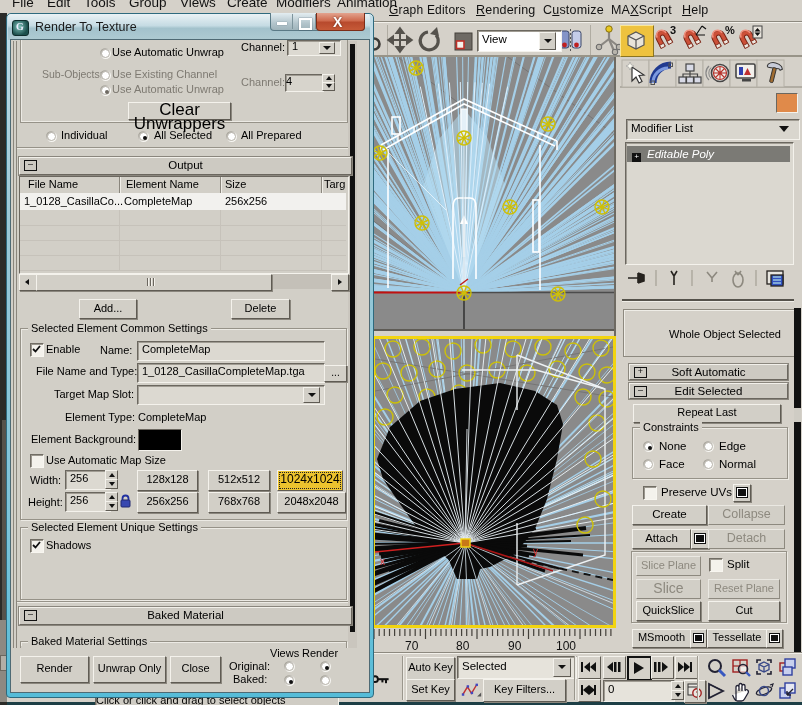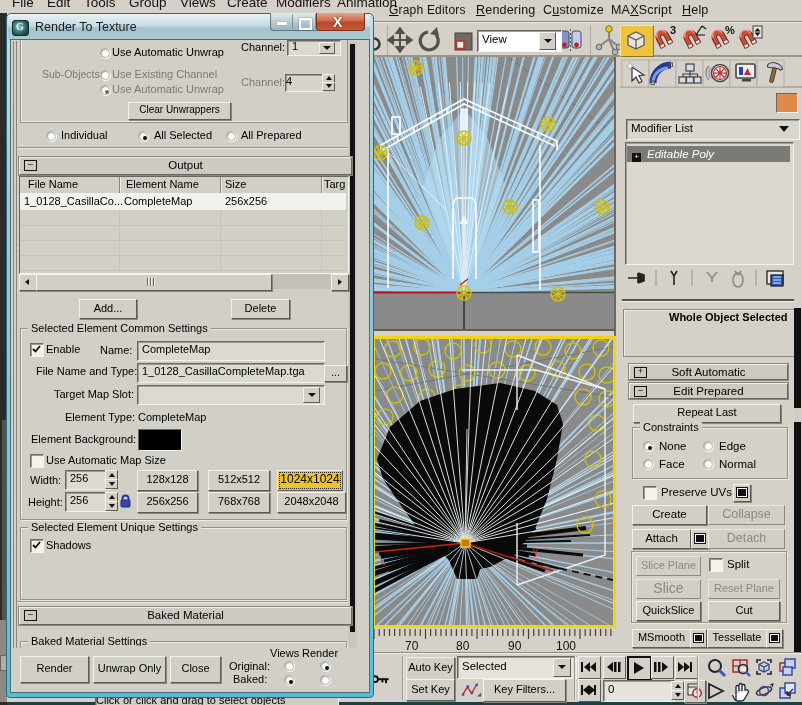--- a/index.html
+++ b/index.html
@@ -831,30 +831,30 @@
         <ellipse cx="113" cy="14" rx="5" ry="7" stroke="#8d897f"></ellipse>
         <path d="M110 5 l3 4 M116 5 l-3 4" stroke="#8d897f"></path>
         <line x1="131" y1="4" x2="131" y2="20" stroke="#b0aca2"></line>
       </g>
       <rect x="142" y="5" width="16" height="13" fill="#e8e6e0" stroke="#26231f" stroke-width="1.3"></rect>
       <rect x="146" y="9" width="12" height="11" fill="#3050c0" stroke="#26231f" stroke-width="1.3"></rect>
       <path d="M148 11 h8 M148 14 h8 M148 17 h8" stroke="#cfe" stroke-width="1"></path>
     </svg>
 <div class="abs" style="left:622px;top:299px;width:172px;height:2px;background:#55524b;border-bottom:1px solid #f0eee8;"></div>
 <div class="abs" style="left:623px;top:309px;width:170px;height:46px;background:#d5d1c9;border:1px solid #8d897f;box-shadow:inset 1px 1px 0 #efede7;"></div>
-<div class="t" style="left:669px;top:311px;font-size:11px;color:#000;font-weight:bold;">Whole Object Selected</div>
+<div class="t" style="left:669px;top:328px;font-size:11px;color:#000;">Whole Object Selected</div>
 <div class="abs" style="left:794px;top:308px;width:7px;height:345px;background:#111;"></div>
 <div class="abs" style="left:794px;top:408px;width:7px;height:14px;background:#cfccc4;"></div>
 <div class="abs" style="left:629px;top:364px;width:157px;height:14px;background:#cdcac2;border:1px solid;border-color:#f2f0ea #6b675f #6b675f #f2f0ea;box-shadow:0 0 0 1px #8a867d;">
       <div class="abs" style="left:4px;top:2px;width:11px;height:9px;border:1px solid #111;font-size:9px;line-height:7px;text-align:center;color:#111">+</div>
       <div class="abs" style="left:0;top:1px;width:100%;text-align:center;font-size:11.5px;color:#000">Soft Automatic</div>
     </div>
 <div class="abs" style="left:629px;top:383px;width:157px;height:14px;background:#cdcac2;border:1px solid;border-color:#f2f0ea #6b675f #6b675f #f2f0ea;box-shadow:0 0 0 1px #8a867d;">
       <div class="abs" style="left:4px;top:2px;width:11px;height:9px;border:1px solid #111;font-size:9px;line-height:7px;text-align:center;color:#111">–</div>
-      <div class="abs" style="left:0;top:1px;width:100%;text-align:center;font-size:11.5px;color:#000">Edit Prepared</div>
+      <div class="abs" style="left:0;top:1px;width:100%;text-align:center;font-size:11.5px;color:#000">Edit Selected</div>
     </div>
 <div class="btn" style="left:633px;top:404px;width:146px;height:17px;font-size:11px;color:#000;line-height:15px;">Repeat Last</div>
 <div class="abs" style="left:632px;top:427px;width:154px;height:50px;border:1px solid #969288;box-shadow:inset 1px 1px 0 #eceae4, 1px 1px 0 #eceae4;"></div>
     <div class="t" style="left:640px;top:421px;font-size:11px;color:#000;background:#d5d1c9;padding:0 3px;">Constraints</div>
 <div class="abs" style="left:643px;top:441px;width:11px;height:11px;border-radius:50%;background:linear-gradient(135deg,#8d897f 0%,#f8f7f3 70%);">
       <div class="abs" style="left:1px;top:1px;width:9px;height:9px;border-radius:50%;background:#fff;border:1px solid #b5b1a8;box-sizing:border-box;">
         <div class="abs" style="left:2.5px;top:2.5px;width:4px;height:4px;border-radius:50%;background:#111"></div>
       </div>
     </div>
 <div class="t" style="left:659px;top:440px;font-size:11.5px;color:#000;">None</div>
@@ -1122,21 +1122,21 @@
 <div class="t" style="left:241px;top:76px;font-size:11px;color:#7e7a72;">Channel:</div>
 <div class="sunk" style="left:285px;top:74px;width:37px;height:16px;font-size:11px;background:#d7d4cc;color:7;line-height:13px;padding-left:color:#7e7a72;px;">4</div>
 <div class="abs" style="left:322px;top:74px;width:13px;height:16px;">
       <div class="abs" style="left:0px;top:0px;width:11px;height:7px;background:#d2cfc7;border:1px solid;border-color:#f4f2ec #5f5b53 #5f5b53 #f4f2ec;">
         <div class="abs" style="left:2.5px;top:1px;width:0;height:0;border-left:3px solid transparent;border-right:3px solid transparent;border-bottom:4px solid #111;"></div>
       </div>
       <div class="abs" style="left:0px;top:8px;width:11px;height:7px;background:#d2cfc7;border:1px solid;border-color:#f4f2ec #5f5b53 #5f5b53 #f4f2ec;">
         <div class="abs" style="left:2.5px;top:1px;width:0;height:0;border-left:3px solid transparent;border-right:3px solid transparent;border-top:4px solid #111;"></div>
       </div>
     </div>
-<div class="btn" style="left:128px;top:102px;width:101px;height:16px;font-size:10px;color:#000;line-height:14px;">Clear Unwrappers</div>
+<div class="btn" style="left:128px;top:102px;width:101px;height:16px;font-size:17px;color:#000;line-height:14px;">Clear Unwrappers</div>
 <div class="abs" style="left:46px;top:131px;width:11px;height:11px;border-radius:50%;background:linear-gradient(135deg,#8d897f 0%,#f8f7f3 70%);">
       <div class="abs" style="left:1px;top:1px;width:9px;height:9px;border-radius:50%;background:#fff;border:1px solid #b5b1a8;box-sizing:border-box;"></div>
     </div>
 <div class="t" style="left:61px;top:129px;font-size:11px;color:#000;">Individual</div>
 <div class="abs" style="left:138px;top:131px;width:11px;height:11px;border-radius:50%;background:linear-gradient(135deg,#8d897f 0%,#f8f7f3 70%);">
       <div class="abs" style="left:1px;top:1px;width:9px;height:9px;border-radius:50%;background:#fff;border:1px solid #b5b1a8;box-sizing:border-box;">
         <div class="abs" style="left:2.5px;top:2.5px;width:4px;height:4px;border-radius:50%;background:#111"></div>
       </div>
     </div>
 <div class="t" style="left:154px;top:129px;font-size:11px;color:#000;">All Selected</div>

